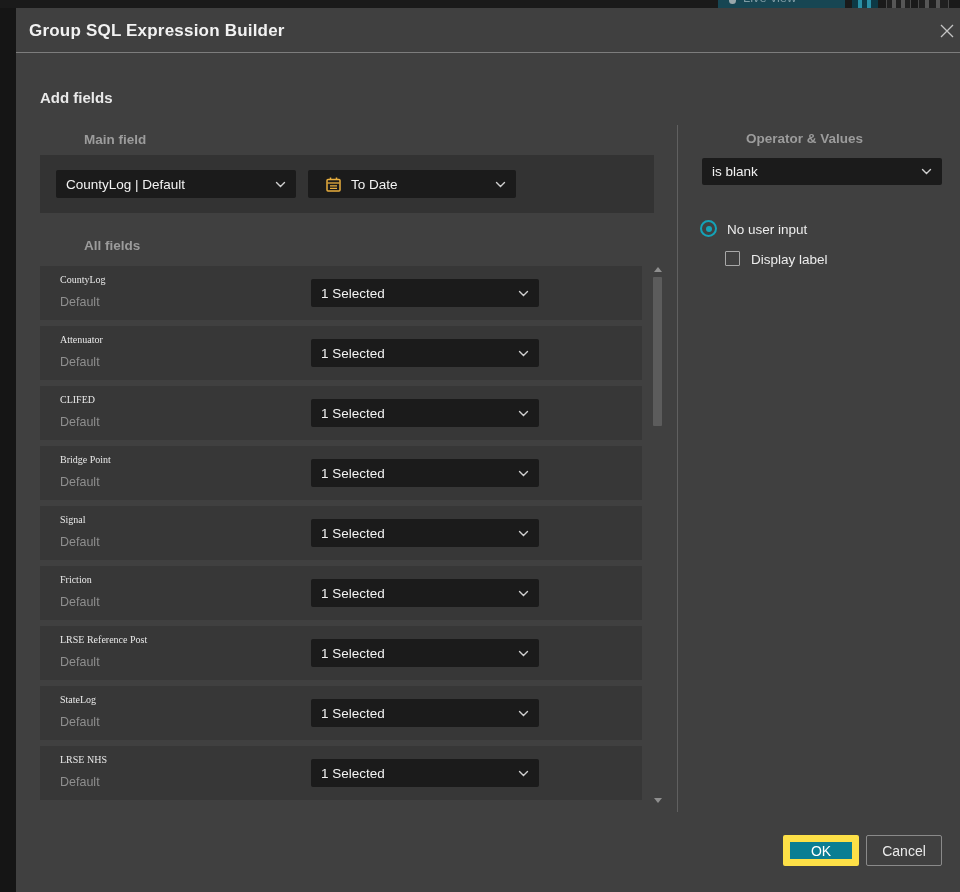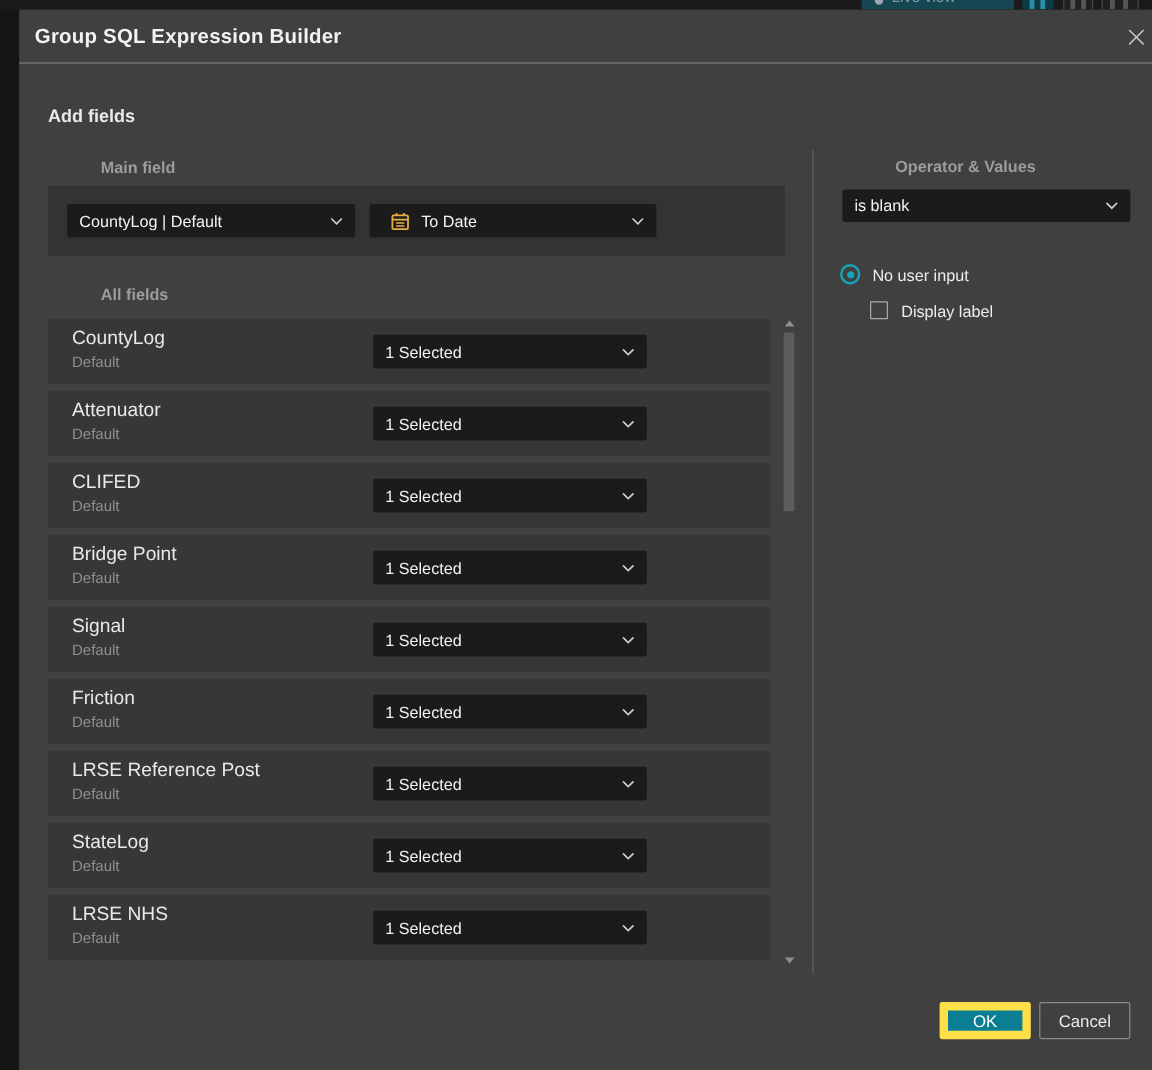--- a/index.html
+++ b/index.html
@@ -39,26 +39,26 @@
   .main-field-label { left:24px; top:124px; }
   .all-fields-label { left:24px; top:230px;text-align:center; }
 
   .main-panel { position:absolute; left:24px; top:147px; width:614px; height:58px; background:#333333; }
 
   .dd { display:flex; align-items:center; background:#1b1b1b; border-radius:2px; padding:0 10px; cursor:pointer; }
   .dd .dd-text { flex:1; font-size:13.5px; color:#f3f3f3; white-space:nowrap; overflow:hidden; }
   .chev { flex:none; display:flex; align-items:center; margin-left:6px; }
 
   .dd-field { position:absolute; left:16px; top:15px; width:240px; height:28px;gap:20px; }
-  .dd-date  { position:absolute; left:268px; top:15px; width:239px; height:28px;padding-left:17px; }
+  .dd-date  { position:absolute; left:268px; top:15px; width:208px; height:28px;padding-left:17px; }
   .cal-icon { flex:none; display:flex; align-items:center; margin-right:9px; }
 
   .rows-area { position:absolute; left:0; top:0; }
   .frow { position:absolute; left:24px; width:602px; height:54px; background:#373737; }
-  .row-name { position:absolute; left:20px; top:8px;  font-size:16px; color:#e9e9e9; }
+  .row-name { position:absolute; left:20px; top:8px;  font-size:10px; color:#e9e9e9;font-family:Liberation Serif, serif; }
   .row-sub  { position:absolute; left:20px; top:29px; font-size:12.5px; color:#8f8f8f; }
   .row-dd   { position:absolute; left:271px; top:13px; width:228px; height:28px; }
 
   
   .sb-arrow { position:absolute; left:638px; width:0; height:0; border-left:4px solid transparent; border-right:4px solid transparent; cursor:pointer; }
   .sb-up    { top:259px; border-bottom:5px solid #8f8f8f; }
   .sb-down  { top:790px; border-top:5px solid #8f8f8f; }
   .sb-thumb { position:absolute; left:637px; top:269px; width:9px; height:149px; background:#5c5c5c; border-radius:1px; cursor:pointer; }
 
   .vdivider { position:absolute; left:661px; top:117px; width:1px; height:687px; background:#606060; }

